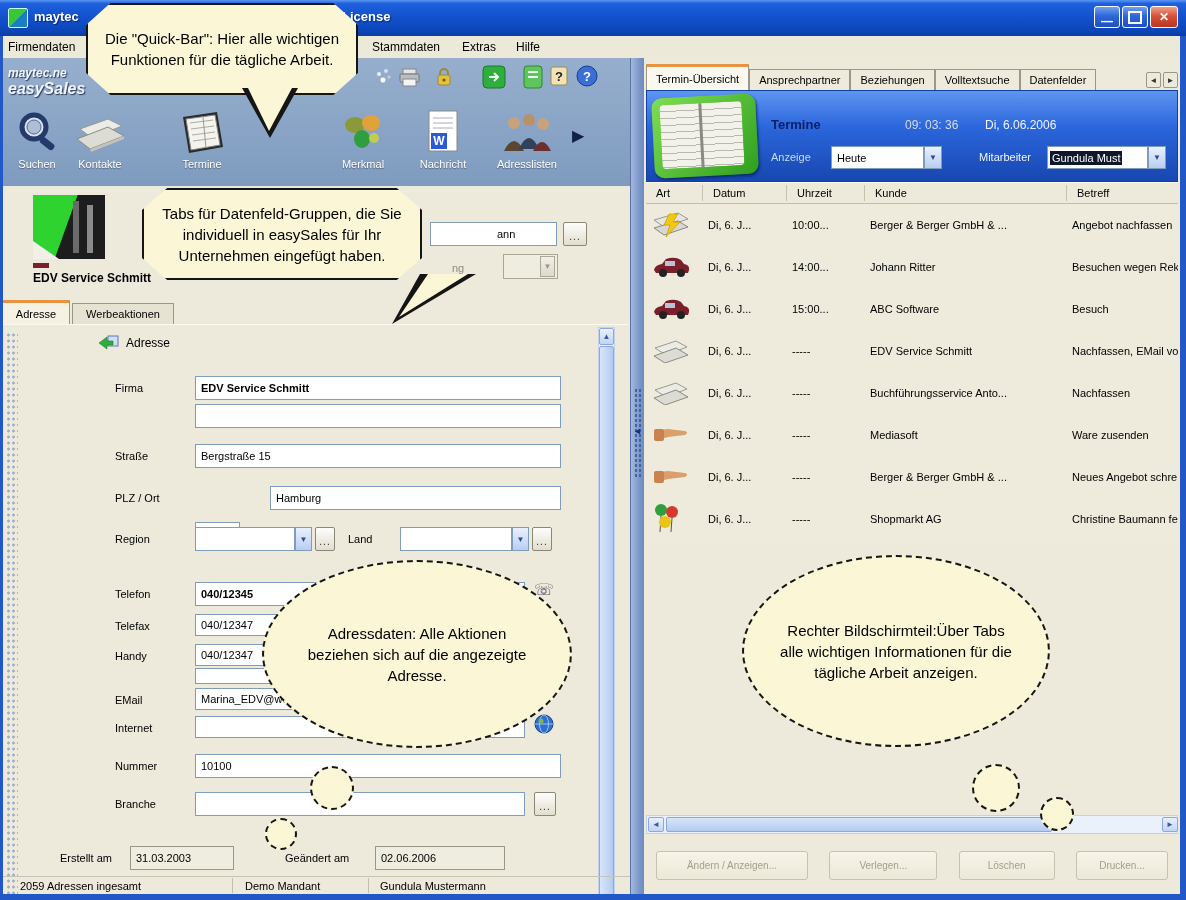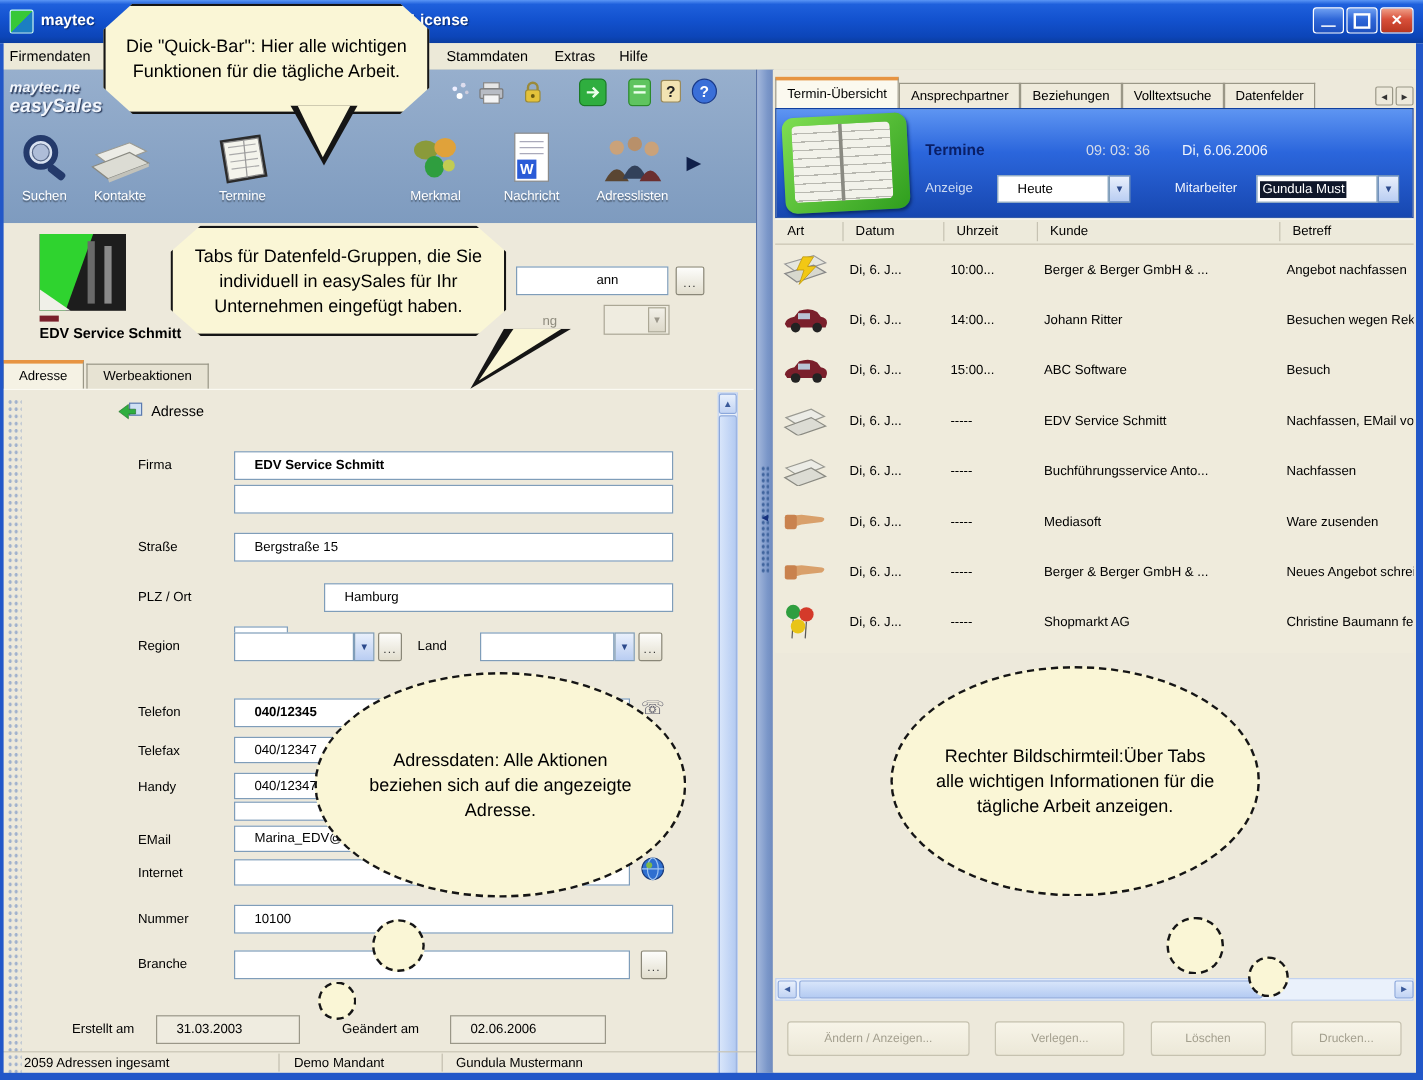--- a/index.html
+++ b/index.html
@@ -2,21 +2,21 @@
 <html><head>
 <meta charset="utf-8">
 <style>
   html,body{margin:0;padding:0;background:#4a4a4a;}
   .screen{position:relative;width:1186px;height:900px;overflow:hidden;
     font-family:"Liberation Sans",sans-serif;background:#EDE9DB;}
   .ab{position:absolute;}
   .lbl{font-size:11px;color:#000;white-space:nowrap;}
   .glbl{font-size:11px;color:#8f8c7e;white-space:nowrap;}
   .inp{background:#fff;border:1px solid #7F9DB9;font-size:11px;color:#000;
-    padding:2px 16px;box-sizing:border-box;display:flex;align-items:center;
+    padding:2px 5px;box-sizing:border-box;display:flex;align-items:center;
     overflow:hidden;white-space:nowrap;}
   .inp.bold{font-weight:bold;}
   .combo-btn{background:linear-gradient(180deg,#E9F0FC,#B9CDF2);border:1px solid #7F9DB9;
     color:#2c4a8c;font-size:8px;display:flex;align-items:center;justify-content:center;
     box-sizing:border-box;}
   .combo-btn.dis{background:linear-gradient(180deg,#F2F0E8,#DDD9CA);border-color:#ABA795;color:#9a968a;}
   .dots-btn{background:linear-gradient(180deg,#FDFDFB,#E2DECE);border:1px solid #8a8778;
     font-size:10px;letter-spacing:1px;display:flex;align-items:flex-end;justify-content:center;
     box-sizing:border-box;color:#333;border-radius:2px;padding-bottom:3px;}
   .titlebar{left:0;top:0;width:1186px;height:36px;
@@ -300,21 +300,21 @@
         </svg></div>
 
     <div class="ab lbl" style="left:115px;top:574px;">Nummer</div>
     <div class="ab inp" style="left:195px;top:568px;width:366px;height:24px;">10100</div>
 
     <div class="ab lbl" style="left:115px;top:612px;">Branche</div>
     <div class="ab inp" style="left:195px;top:606px;width:330px;height:24px;"></div>
     <div class="ab dots-btn" style="left:534px;top:606px;width:22px;height:24px;">...</div>
 
     <div class="ab lbl" style="left:60px;top:666px;">Erstellt am</div>
-    <div class="ab inp" style="left:130px;top:660px;width:120px;height:24px;background:#EFECE0;border-color:#9a9788;">31.03.2003</div>
+    <div class="ab inp" style="left:130px;top:660px;width:104px;height:24px;background:#EFECE0;border-color:#9a9788;">31.03.2003</div>
     <div class="ab lbl" style="left:285px;top:666px;">Geändert am</div>
     <div class="ab inp" style="left:375px;top:660px;width:130px;height:24px;background:#EFECE0;border-color:#9a9788;">02.06.2006</div>
 
     <div class="ab statusbar" style="left:0;top:690px;width:630px;height:18px;">
       <div class="ab" style="left:20px;top:3px;">2059 Adressen ingesamt</div>
       <div class="ab" style="left:232px;top:1px;width:1px;height:15px;background:#c2beae;"></div>
       <div class="ab" style="left:245px;top:3px;">Demo Mandant</div>
       <div class="ab" style="left:368px;top:1px;width:1px;height:15px;background:#c2beae;"></div>
       <div class="ab" style="left:380px;top:3px;">Gundula Mustermann</div>
     </div>

